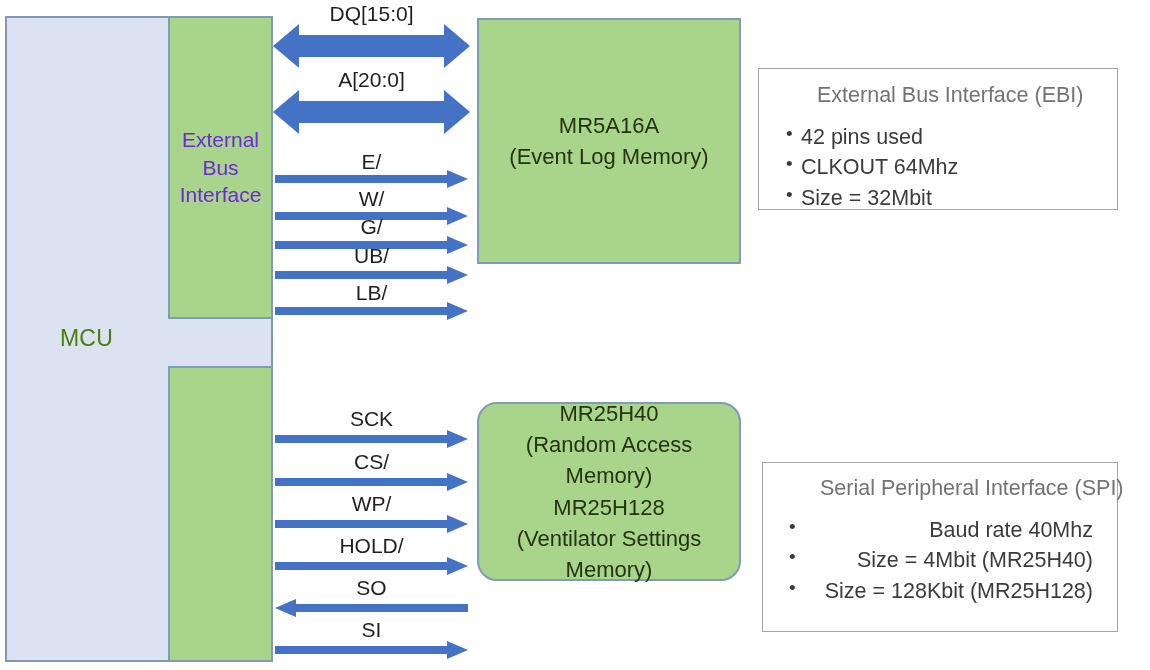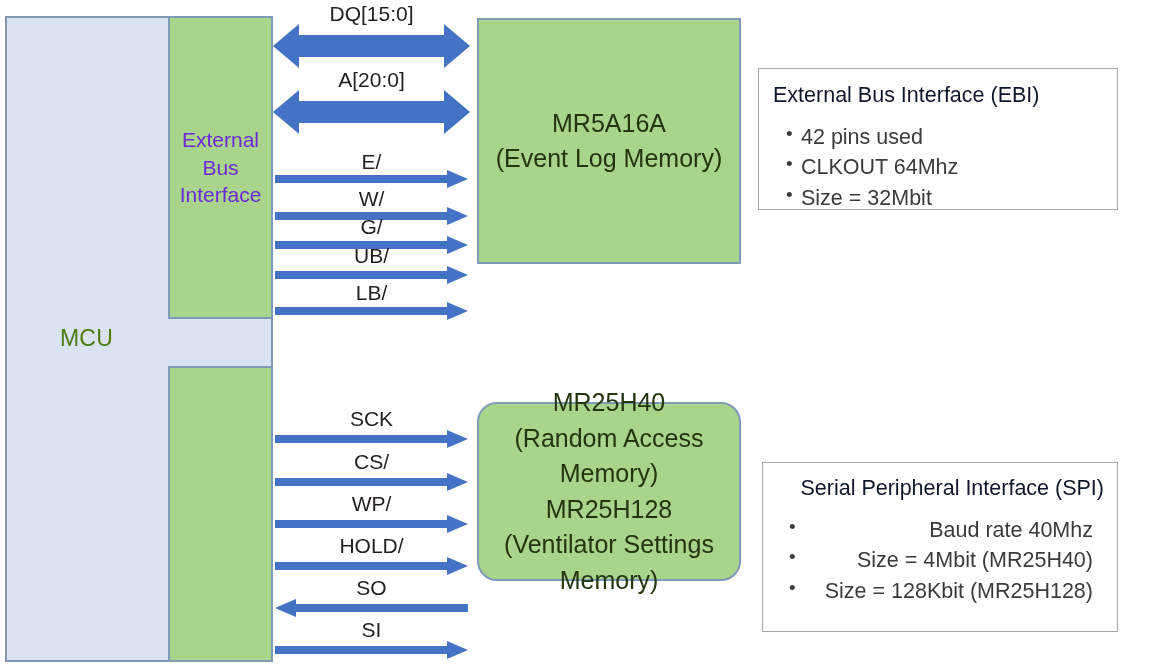--- a/index.html
+++ b/index.html
@@ -51,29 +51,30 @@
     color: #4d7c0f;
     letter-spacing: .2px;
   }
   .green-label {
     font-size: 21px;
     line-height: 1.32;
     color: #6d28d9;
     padding: 0 4px;
   }
   .mem-label {
-    font-size: 25px;
+    font-size: 22px;
     line-height: 1.42;
     color: #23350f;
   }
   .note-title {
     font-size: 21.5px;
     line-height: 1.42;
-    color: #0f172a;
+    color: #737373;
     white-space: nowrap;
+    margin-left: 44px;
   }
   .note-list {
     margin: 11px;
     padding: 0;
     list-style: none;
   }
   .note-list li {
     font-size: 21.5px;
     line-height: 1.42;
     color: #3b3b3b;

